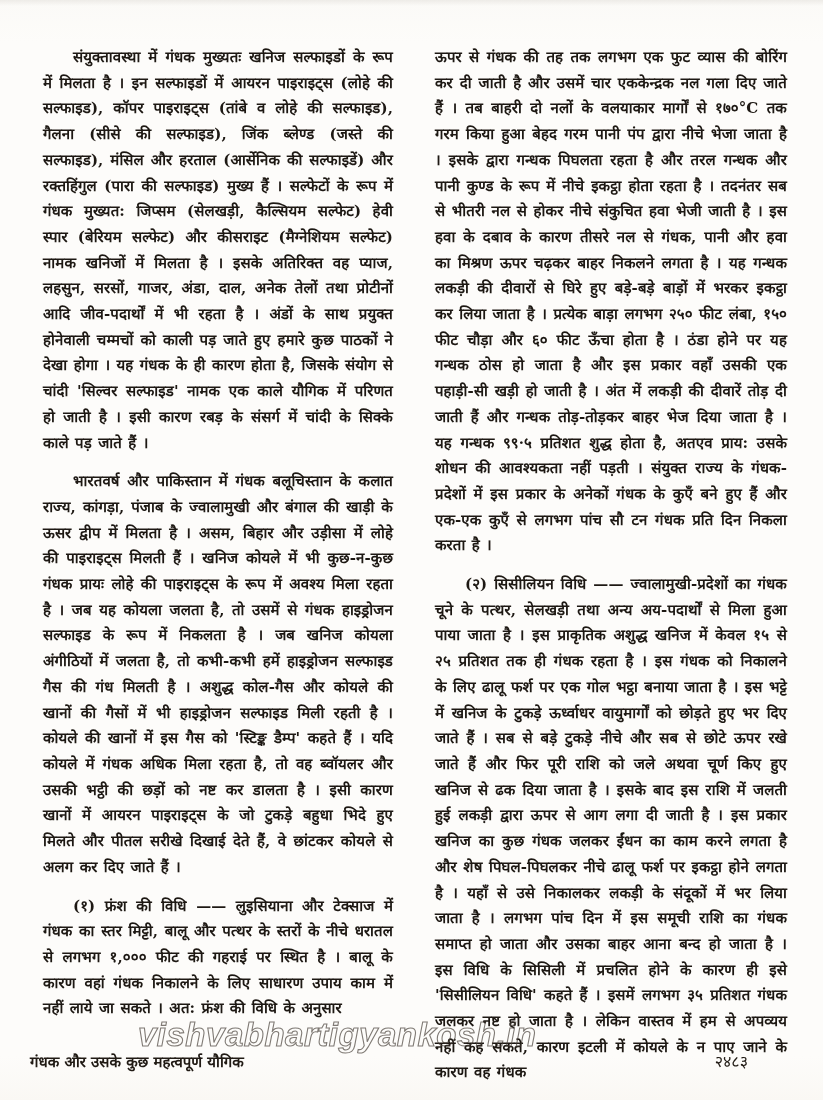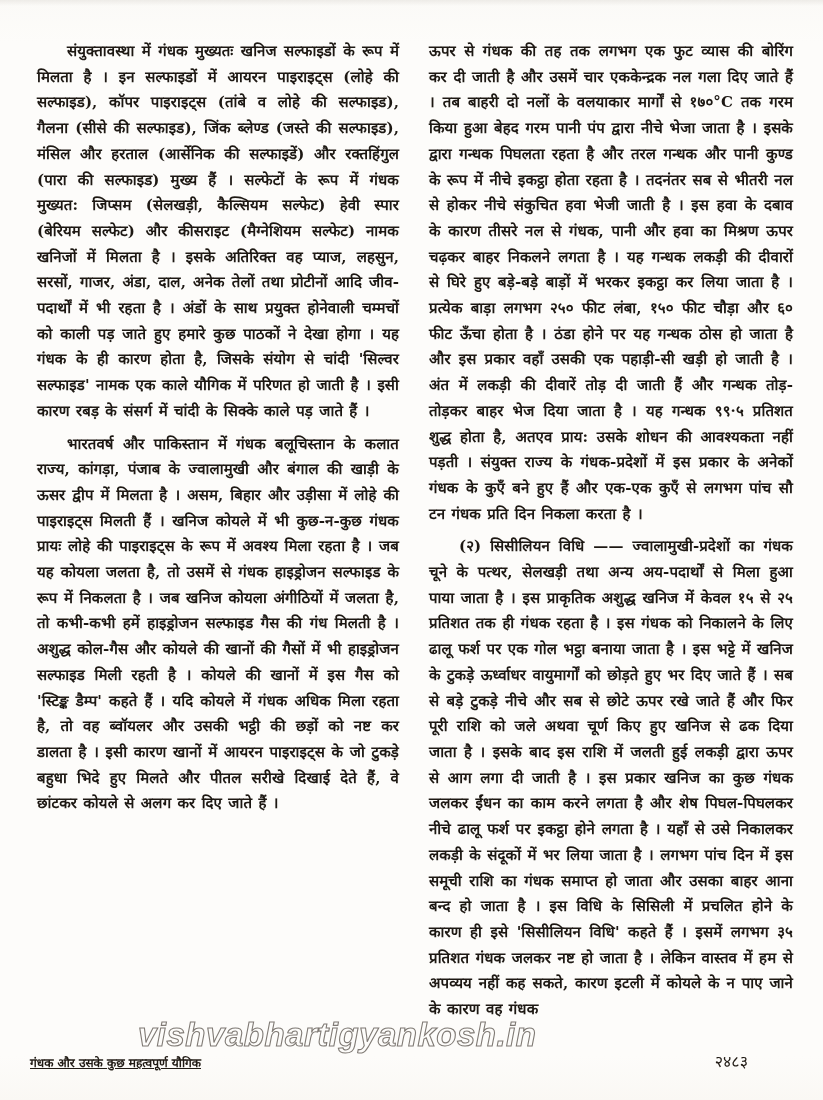--- a/index.html
+++ b/index.html
@@ -25,43 +25,42 @@
   .col {
     font-size: 15px;
     line-height: 25.7px;
     font-weight: bold;
     text-align: justify;
     letter-spacing: 0.1px;
     word-spacing: 1px;
   }
   .col-left  { width: 376px; }
   .col-right { width: 378px; }
-  .para { margin: 7px; }
+  .para { margin: 13px; }
   .para.indent { text-indent: 30px; }
   .section-heading {
     text-align: center;
     font-size: 16.5px;
     font-weight: bold;
     margin: 16px 0 10px 0;
     text-indent: 0;
     letter-spacing: 1px;
   }
   .footer-row {
     position: absolute;
     top: 1050px; left: 30px;
     width: 760px;
     display: flex;
     justify-content: space-between;
     align-items: baseline;
   }
   .footer-title {
-    font-size: 12px;
+    font-size: 15px;
     font-weight: bold;
     color: #201a14;
-    text-decoration: underline;
   }
   .page-number {
     font-size: 16px;
     font-weight: normal;
     margin-right: 42px;
     color: #201a14;
   }
   .watermark {
     position: absolute;
     top: 1016px; left: 138px;
@@ -86,20 +85,21 @@
 <body>
 
 <div class="page">
   <div class="scan-edge"></div>
 
   <div class="columns">
 
     <div class="col col-left">
       <p class="para indent">संयुक्तावस्था में गंधक मुख्यतः खनिज सल्फाइडों के रूप में मिलता है । इन सल्फाइडों में आयरन पाइराइट्स (लोहे की सल्फाइड), कॉपर पाइराइट्स (तांबे व लोहे की सल्फाइड), गैलना (सीसे की सल्फाइड), जिंक ब्लेण्ड (जस्ते की सल्फाइड), मंसिल और हरताल (आर्सेनिक की सल्फाइडें) और रक्तहिंगुल (पारा की सल्फाइड) मुख्य हैं । सल्फेटों के रूप में गंधक मुख्यत: जिप्सम (सेलखड़ी, कैल्सियम सल्फेट) हेवी स्पार (बेरियम सल्फेट) और कीसराइट (मैग्नेशियम सल्फेट) नामक खनिजों में मिलता है । इसके अतिरिक्त वह प्याज, लहसुन, सरसों, गाजर, अंडा, दाल, अनेक तेलों तथा प्रोटीनों आदि जीव-पदार्थों में भी रहता है । अंडों के साथ प्रयुक्त होनेवाली चम्मचों को काली पड़ जाते हुए हमारे कुछ पाठकों ने देखा होगा । यह गंधक के ही कारण होता है, जिसके संयोग से चांदी 'सिल्वर सल्फाइड' नामक एक काले यौगिक में परिणत हो जाती है । इसी कारण रबड़ के संसर्ग में चांदी के सिक्के काले पड़ जाते हैं ।</p>
       <p class="para indent">भारतवर्ष और पाकिस्तान में गंधक बलूचिस्तान के कलात राज्य, कांगड़ा, पंजाब के ज्वालामुखी और बंगाल की खाड़ी के ऊसर द्वीप में मिलता है । असम, बिहार और उड़ीसा में लोहे की पाइराइट्स मिलती हैं । खनिज कोयले में भी कुछ-न-कुछ गंधक प्रायः लोहे की पाइराइट्स के रूप में अवश्य मिला रहता है । जब यह कोयला जलता है, तो उसमें से गंधक हाइड्रोजन सल्फाइड के रूप में निकलता है । जब खनिज कोयला अंगीठियों में जलता है, तो कभी-कभी हमें हाइड्रोजन सल्फाइड गैस की गंध मिलती है । अशुद्ध कोल-गैस और कोयले की खानों की गैसों में भी हाइड्रोजन सल्फाइड मिली रहती है । कोयले की खानों में इस गैस को 'स्टिङ्क डैम्प' कहते हैं । यदि कोयले में गंधक अधिक मिला रहता है, तो वह ब्वॉयलर और उसकी भट्ठी की छड़ों को नष्ट कर डालता है । इसी कारण खानों में आयरन पाइराइट्स के जो टुकड़े बहुधा भिदे हुए मिलते और पीतल सरीखे दिखाई देते हैं, वे छांटकर कोयले से अलग कर दिए जाते हैं ।</p>
+      <p class="para indent">(१) फ्रंश की विधि —— लुइसियाना और टेक्साज में गंधक का स्तर मिट्टी, बालू और पत्थर के स्तरों के नीचे धरातल से लगभग १,००० फीट की गहराई पर स्थित है । बालू के कारण वहां गंधक निकालने के लिए साधारण उपाय काम में नहीं लाये जा सकते । अत: फ्रंश की विधि के अनुसार</p>
     </div>
 
     <div class="col col-right">
       <p class="para">ऊपर से गंधक की तह तक लगभग एक फुट व्यास की बोरिंग कर दी जाती है और उसमें चार एककेन्द्रक नल गला दिए जाते हैं । तब बाहरी दो नलों के वलयाकार मार्गों से १७०°C तक गरम किया हुआ बेहद गरम पानी पंप द्वारा नीचे भेजा जाता है । इसके द्वारा गन्धक पिघलता रहता है और तरल गन्धक और पानी कुण्ड के रूप में नीचे इकट्ठा होता रहता है । तदनंतर सब से भीतरी नल से होकर नीचे संकुचित हवा भेजी जाती है । इस हवा के दबाव के कारण तीसरे नल से गंधक, पानी और हवा का मिश्रण ऊपर चढ़कर बाहर निकलने लगता है । यह गन्धक लकड़ी की दीवारों से घिरे हुए बड़े-बड़े बाड़ों में भरकर इकट्ठा कर लिया जाता है । प्रत्येक बाड़ा लगभग २५० फीट लंबा, १५० फीट चौड़ा और ६० फीट ऊँचा होता है । ठंडा होने पर यह गन्धक ठोस हो जाता है और इस प्रकार वहाँ उसकी एक पहाड़ी-सी खड़ी हो जाती है । अंत में लकड़ी की दीवारें तोड़ दी जाती हैं और गन्धक तोड़-तोड़कर बाहर भेज दिया जाता है । यह गन्धक ९९·५ प्रतिशत शुद्ध होता है, अतएव प्राय: उसके शोधन की आवश्यकता नहीं पड़ती । संयुक्त राज्य के गंधक-प्रदेशों में इस प्रकार के अनेकों गंधक के कुएँ बने हुए हैं और एक-एक कुएँ से लगभग पांच सौ टन गंधक प्रति दिन निकला करता है ।</p>
       <p class="para indent">(२) सिसीलियन विधि —— ज्वालामुखी-प्रदेशों का गंधक चूने के पत्थर, सेलखड़ी तथा अन्य अय-पदार्थों से मिला हुआ पाया जाता है । इस प्राकृतिक अशुद्ध खनिज में केवल १५ से २५ प्रतिशत तक ही गंधक रहता है । इस गंधक को निकालने के लिए ढालू फर्श पर एक गोल भट्ठा बनाया जाता है । इस भट्टे में खनिज के टुकड़े ऊर्ध्वाधर वायुमार्गों को छोड़ते हुए भर दिए जाते हैं । सब से बड़े टुकड़े नीचे और सब से छोटे ऊपर रखे जाते हैं और फिर पूरी राशि को जले अथवा चूर्ण किए हुए खनिज से ढक दिया जाता है । इसके बाद इस राशि में जलती हुई लकड़ी द्वारा ऊपर से आग लगा दी जाती है । इस प्रकार खनिज का कुछ गंधक जलकर ईंधन का काम करने लगता है और शेष पिघल-पिघलकर नीचे ढालू फर्श पर इकट्ठा होने लगता है । यहाँ से उसे निकालकर लकड़ी के संदूकों में भर लिया जाता है । लगभग पांच दिन में इस समूची राशि का गंधक समाप्त हो जाता और उसका बाहर आना बन्द हो जाता है । इस विधि के सिसिली में प्रचलित होने के कारण ही इसे 'सिसीलियन विधि' कहते हैं । इसमें लगभग ३५ प्रतिशत गंधक जलकर नष्ट हो जाता है । लेकिन वास्तव में हम  से अपव्यय नहीं कह सकते, कारण इटली में कोयले के न पाए जाने के कारण वह गंधक</p>
     </div>
 
   </div>
 
   <div class="watermark">vishvabhartigyankosh.in</div>

